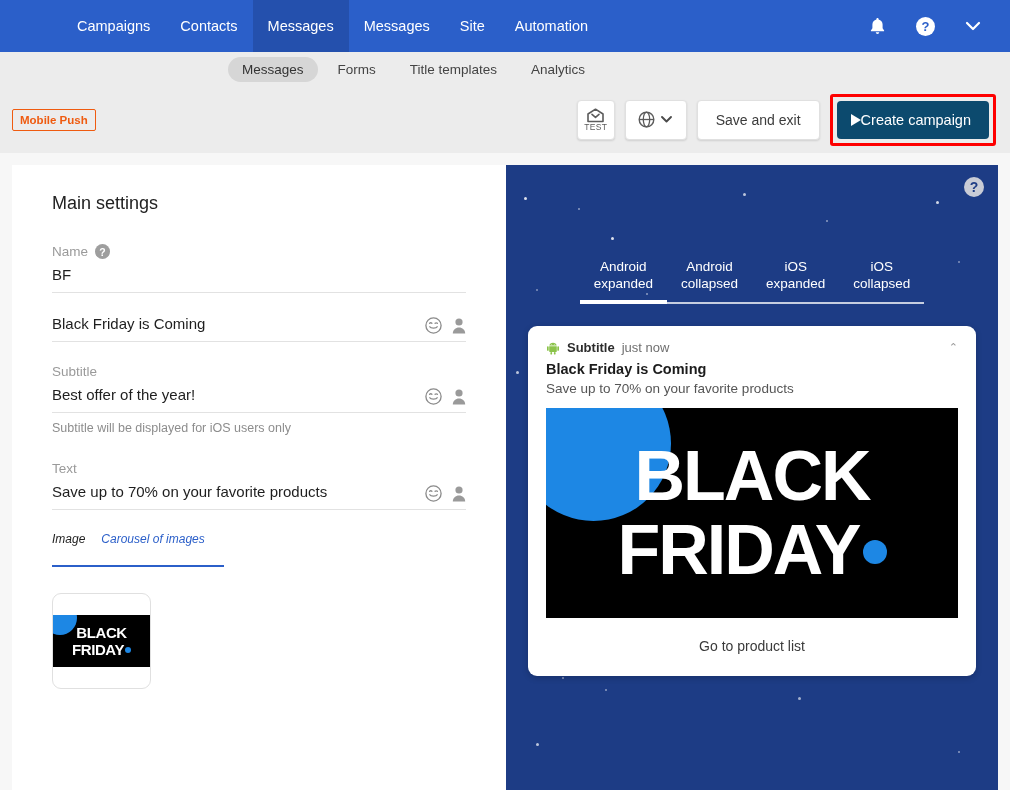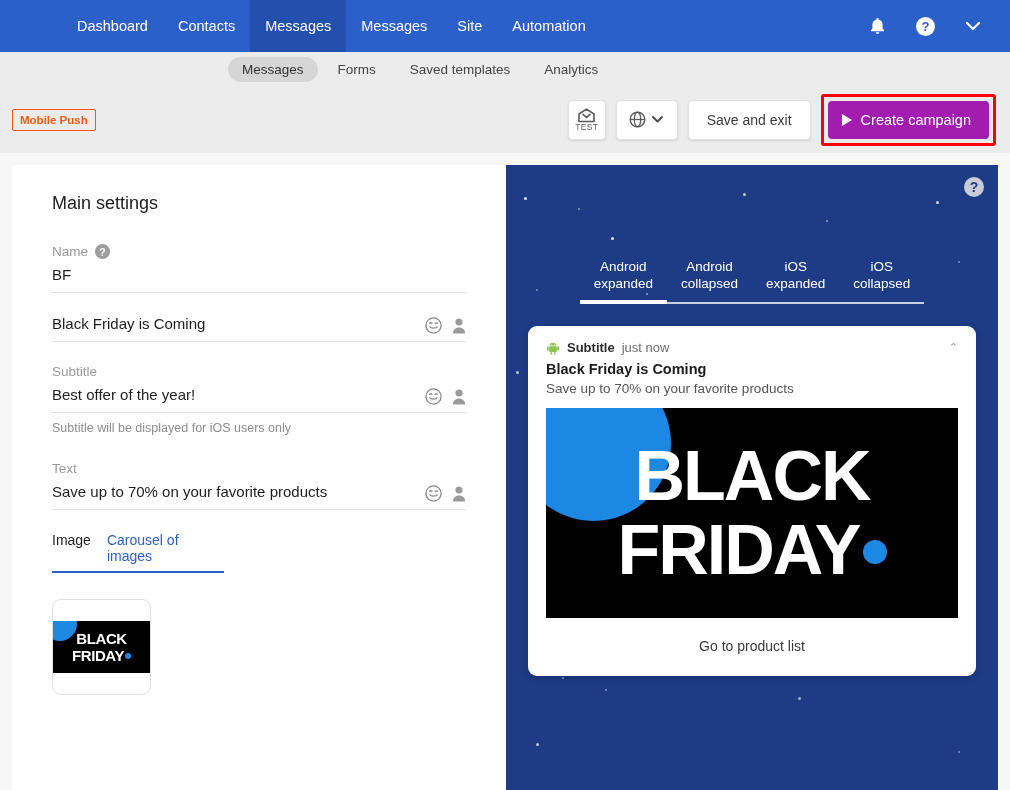--- a/index.html
+++ b/index.html
@@ -83,28 +83,28 @@
     display: flex; align-items: center; justify-content: center;
     cursor: pointer;
     box-shadow: 0 1px 2px rgba(0,0,0,.12);
   }
   .btn-test { width: 38px; flex-direction: column; gap: 0px; }
   .btn-test .test-label { font-size: 8.5px; color: #5b5b5b; letter-spacing: .3px; margin-top:-1px; }
   .btn-lang { width: 62px; gap: 5px; }
   .btn-save { padding: 0 18px; font-size: 14px; color: #3c3c3c; }
   .create-wrap { position: relative; padding: 4px; border: 3px solid #fe0000; border-radius: 3px; }
   .btn-create {
-    background: #a21caf;
+    background: #0c4a6e;
     color: #fff;
     border: none;
     border-radius: 4px;
     height: 38px;
     padding: 0 18px 0 14px;
     font-size: 14.5px;
-    display: flex; align-items: center; gap: 9px;
+    display: flex; align-items: center; 
     cursor: pointer;
     font-family: "Liberation Sans", sans-serif;
   }
   .play-tri {
     width: 0; height: 0;
     border-left: 10px solid #fff;
     border-top: 6.5px solid transparent;
     border-bottom: 6.5px solid transparent;
   }
 
@@ -143,21 +143,21 @@
   .help-dot {
     width: 15px; height: 15px; border-radius: 50%;
     background: #9e9e9e; color: #fff;
     font-size: 10.5px; font-weight: bold;
     display: flex; align-items: center; justify-content: center;
     cursor: pointer;
   }
   .hint { font-size: 12.5px; color: #8d8d8d; margin: -14px 0 26px 0; }
 
   .img-tabs { display: flex; gap: 16px; border-bottom: 2px solid #2b5fc9; width: 172px; margin-bottom: 26px; }
-  .img-tab { font-size: 14px; padding-bottom: 7px; cursor: pointer; }
+  .img-tab { font-size: 12px; padding-bottom: 19px; cursor: pointer; font-style: italic; }
   .img-tab.plain { color: #1e1e1e; }
   .img-tab.link { color: #2b5fc9; }
 
   .thumb {
     width: 99px; height: 96px;
     background: #fff;
     border: 1px solid #e0e0e0;
     border-radius: 9px;
     display: flex; align-items: center; justify-content: center;
     cursor: pointer;
@@ -260,21 +260,21 @@
     text-align: center; font-size: 14px; color: #3a3a3a;
     margin-top: 20px; cursor: pointer;
   }
 </style>
 </head>
 <body>
 
 <div class="topnav">
   <div class="topnav-items">
     <div class="nav-item">
-        <span>Dashboard</span>
+        <span>Campaigns</span>
       </div>
     <div class="nav-item">
         <span>Contacts</span>
       </div>
     <div class="nav-item active">
         <span>Messages</span>
       </div>
     <div class="nav-item">
         <span>Messages</span>
       </div>
@@ -302,21 +302,21 @@
       <svg width="18" height="12" viewBox="0 0 18 12">
           <path d="M3 3l6 6 6-6" stroke="#fff" stroke-width="2.2" fill="none" stroke-linecap="round" stroke-linejoin="round"></path>
         </svg>
     </div>
   </div>
 </div>
 
 <div class="subnav">
   <div class="subnav-item active"><span>Messages</span></div>
   <div class="subnav-item"><span>Forms</span></div>
-  <div class="subnav-item"><span>Saved templates</span></div>
+  <div class="subnav-item"><span>Title templates</span></div>
   <div class="subnav-item"><span>Analytics</span></div>
 </div>
 
 <div class="actionbar">
   <div class="badge-push"><span>Mobile Push</span></div>
   <div class="actions">
     <div class="btn-white btn-test">
       <svg width="19" height="15" viewBox="0 0 19 15">
           <path d="M2 13.5V6L9.5 1.2 17 6v7.5z" fill="none" stroke="#5b5b5b" stroke-width="1.6" stroke-linejoin="round"></path>
           <path d="M6 6.3l3.5 3 3.5-3" fill="none" stroke="#5b5b5b" stroke-width="1.6" stroke-linecap="round" stroke-linejoin="round"></path>

